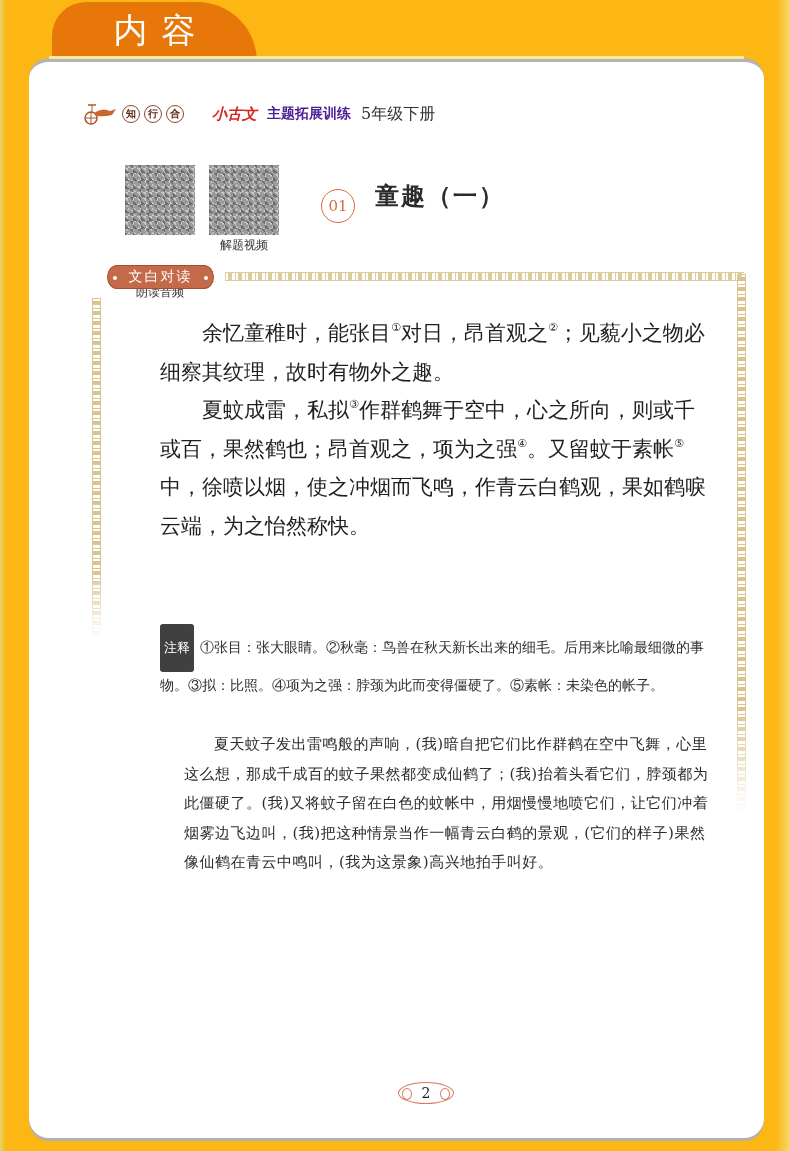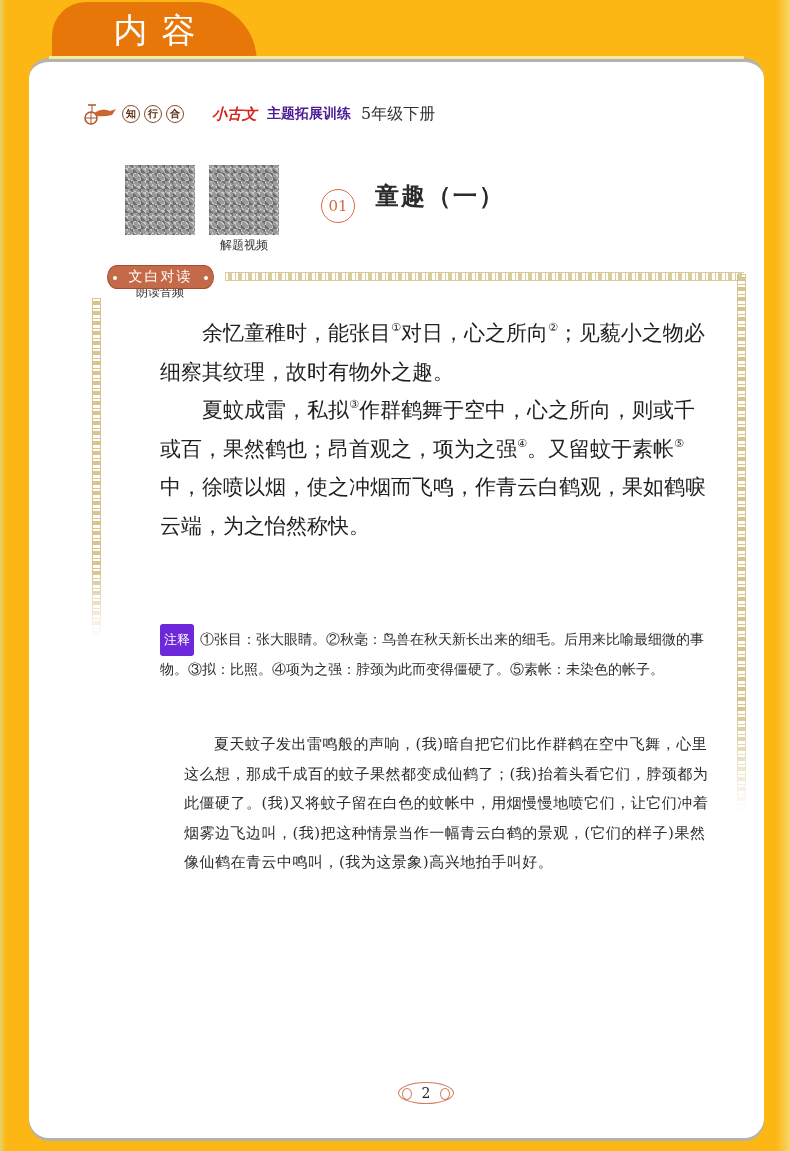--- a/index.html
+++ b/index.html
@@ -136,22 +136,22 @@
     position: absolute; right: 52px; top: 482px;
     font-size: 19px; color: #2b2b2b; letter-spacing: 1px;
   }
 
   
   .notes {
     position: absolute; left: 131px; top: 562px; width: 555px;
     font-size: 14px; line-height: 26px; color: #2e2e2e;
   }
   .tag {
-    display: inline-block; background: #6d28d9; color: #fff;
-    font-size: 13px; line-height: 16px; padding: 8px 4px; border-radius: 3px;
+    display: inline-block; background: #404040; color: #fff;
+    font-size: 13px; line-height: 16px; padding: 16px 4px; border-radius: 3px;
     margin-right: 6px; font-family: "DejaVu Sans", sans-serif;
   }
   .translation {
     position: absolute; left: 131px; top: 668px; width: 555px;
     font-size: 15px; line-height: 29.5px; color: #2b2b2b; letter-spacing: 0.5px;
   }
   .translation p.indent { text-indent: 2em; margin-left: 24px; }
 
   .page-num {
     position: absolute; left: 369px; top: 1020px; width: 56px; height: 22px;
@@ -206,21 +206,21 @@
 
   <div class="ribbon">
     <span>文白对读</span>
   </div>
 
   <div class="meander-h mh-top"></div>
   <div class="meander-v mv-left"></div>
   <div class="meander-v mv-right"></div>
 
   <div class="classical">
-    <p><span>余忆童稚时，能张目</span><sup>①</sup><span>对日，心之所向</span><sup>②</sup><span>；见藐小之物必细察其纹理，故时有物外之趣。</span></p>
+    <p><span>余忆童稚时，能张目</span><sup>①</sup><span>对日，昂首观之</span><sup>②</sup><span>；见藐小之物必细察其纹理，故时有物外之趣。</span></p>
     <p><span>夏蚊成雷，私拟</span><sup>③</sup><span>作群鹤舞于空中，心之所向，则或千或百，果然鹤也；昂首观之，项为之强</span><sup>④</sup><span>。又留蚊于素帐</span><sup>⑤</sup><span>中，徐喷以烟，使之冲烟而飞鸣，作青云白鹤观，果如鹤唳云端，为之怡然称快。</span></p>
   </div>
 
   <div class="notes">
     <span class="tag">注释</span><span>①张目：张大眼睛。②秋毫：鸟兽在秋天新长出来的细毛。后用来比喻最细微的事物。③拟：比照。④项为之强：脖颈为此而变得僵硬了。⑤素帐：未染色的帐子。</span>
   </div>
 
   <div class="translation">
     <p class="indent">夏天蚊子发出雷鸣般的声响，(我)暗自把它们比作群鹤在空中飞舞，心里这么想，那成千成百的蚊子果然都变成仙鹤了；(我)抬着头看它们，脖颈都为此僵硬了。(我)又将蚊子留在白色的蚊帐中，用烟慢慢地喷它们，让它们冲着烟雾边飞边叫，(我)把这种情景当作一幅青云白鹤的景观，(它们的样子)果然像仙鹤在青云中鸣叫，(我为这景象)高兴地拍手叫好。</p>
   </div>

